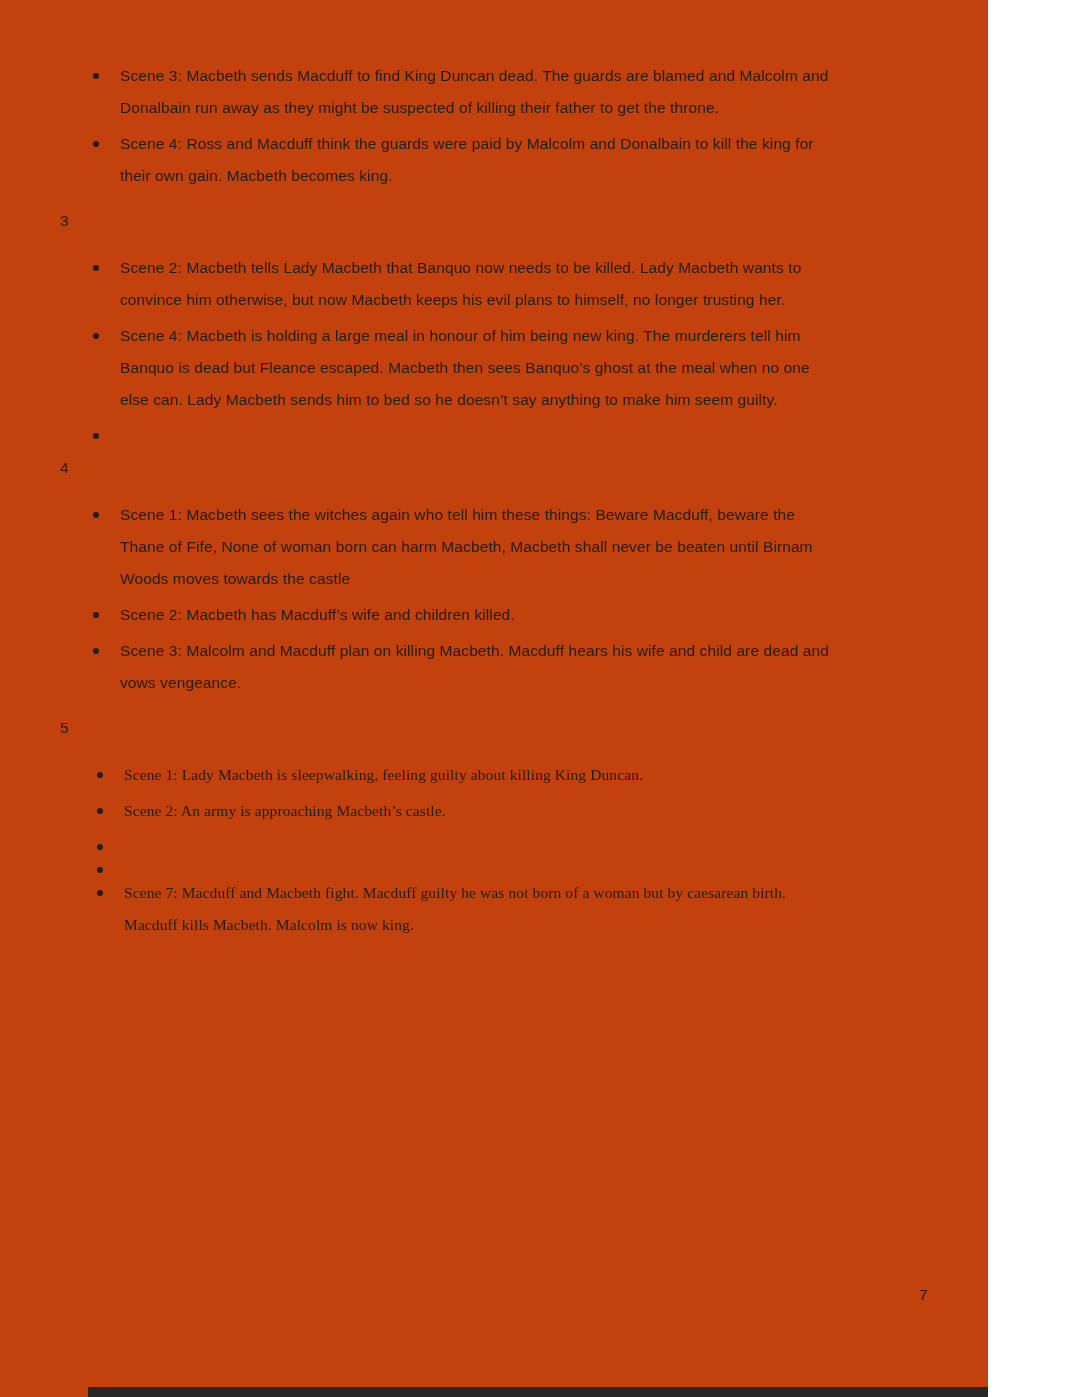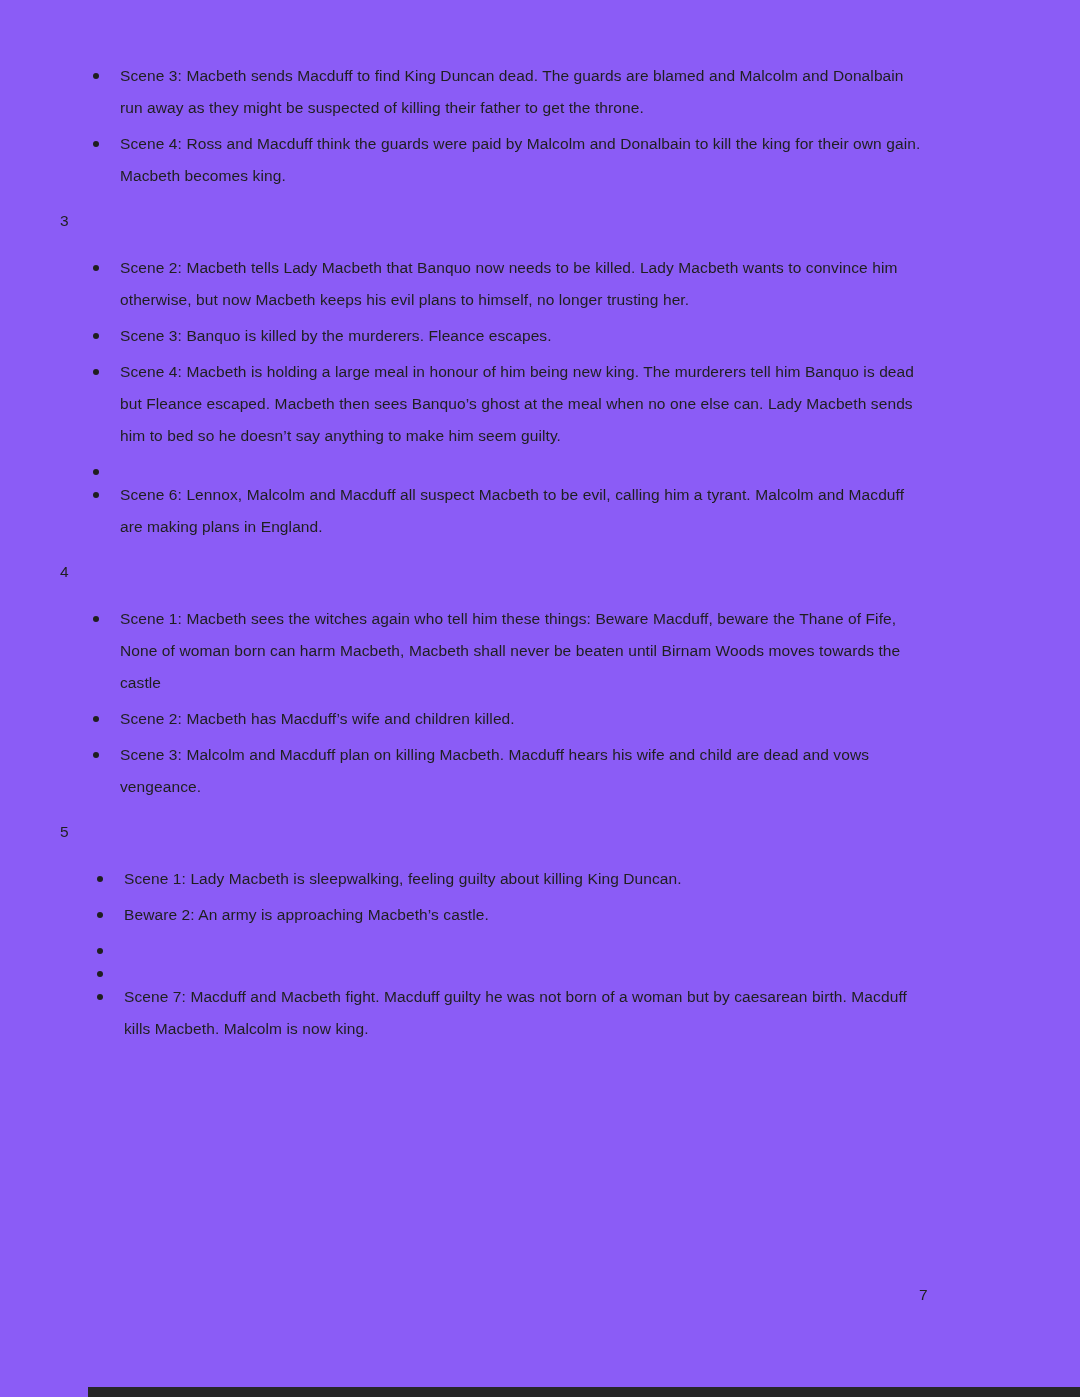--- a/index.html
+++ b/index.html
@@ -3,37 +3,38 @@
 <meta charset="utf-8">
 <style>
   * { margin: 0; padding: 0; box-sizing: border-box; }
   html, body { background: #ffffff; }
   body {
     font-family: "Liberation Sans", "DejaVu Sans", sans-serif;
     color: #1f1f1f;
   }
   .page {
     position: relative;
-    width: 1080px;
+    width: 988px;
     height: 1397px;
-    background: #8b5cf6;
+    background: #c2410c;
     overflow: hidden;
   }
   .content {
     padding: 60px 154px 0 60px;
     font-size: 15.5px;
     line-height: 32px;
     letter-spacing: 0.1px;
   }
   ul.bullets {
     list-style: none;
     padding-left: 33px;
   }
   ul.bullets.indent-sm {
     padding-left: 37px;
+    font-family: Liberation Serif, serif;
   }
   ul.bullets li {
     display: flex;
     align-items: flex-start;
     margin-bottom: 4px;
   }
   .dot {
     flex: 0 0 auto;
     width: 6px;
     height: 6px;
@@ -83,32 +84,24 @@
 
     <div class="act-heading">3</div>
 
     <ul class="bullets">
       <li>
         <span class="dot"></span>
         <span class="txt">Scene 2: Macbeth tells Lady Macbeth that Banquo now needs to be killed. Lady Macbeth wants to convince him otherwise, but now Macbeth keeps his evil plans to himself, no longer trusting her.</span>
       </li>
       <li>
         <span class="dot"></span>
-        <span class="txt">Scene 3: Banquo is killed by the murderers. Fleance escapes.</span>
-      </li>
-      <li>
-        <span class="dot"></span>
         <span class="txt">Scene 4: Macbeth is holding a large meal in honour of him being new king. The murderers tell him Banquo is dead but Fleance escaped. Macbeth then sees Banquo’s ghost at the meal when no one else can. Lady Macbeth sends him to bed so he doesn’t say anything to make him seem guilty.</span>
       </li>
       <li>
         <span class="dot"></span>
-      </li>
-      <li>
-        <span class="dot"></span>
-        <span class="txt">Scene 6: Lennox, Malcolm and Macduff all suspect Macbeth to be evil, calling him a tyrant. Malcolm and Macduff are making plans in England.</span>
       </li>
     </ul>
 
     <div class="act-heading">4</div>
 
     <ul class="bullets">
       <li>
         <span class="dot"></span>
         <span class="txt">Scene 1: Macbeth sees the witches again who tell him these things: Beware Macduff, beware the Thane of Fife, None of woman born can harm Macbeth, Macbeth shall never be beaten until Birnam Woods moves towards the castle</span>
       </li>
@@ -124,21 +117,21 @@
 
     <div class="act-heading">5</div>
 
     <ul class="bullets indent-sm">
       <li>
         <span class="dot"></span>
         <span class="txt">Scene 1: Lady Macbeth is sleepwalking, feeling guilty about killing King Duncan.</span>
       </li>
       <li>
         <span class="dot"></span>
-        <span class="txt">Beware 2: An army is approaching Macbeth’s castle.</span>
+        <span class="txt">Scene 2: An army is approaching Macbeth’s castle.</span>
       </li>
       <li>
         <span class="dot"></span>
       </li>
       <li>
         <span class="dot"></span>
       </li>
       <li>
         <span class="dot"></span>
         <span class="txt">Scene 7: Macduff and Macbeth fight. Macduff guilty he was not born of a woman but by caesarean birth. Macduff kills Macbeth. Malcolm is now king.</span>

